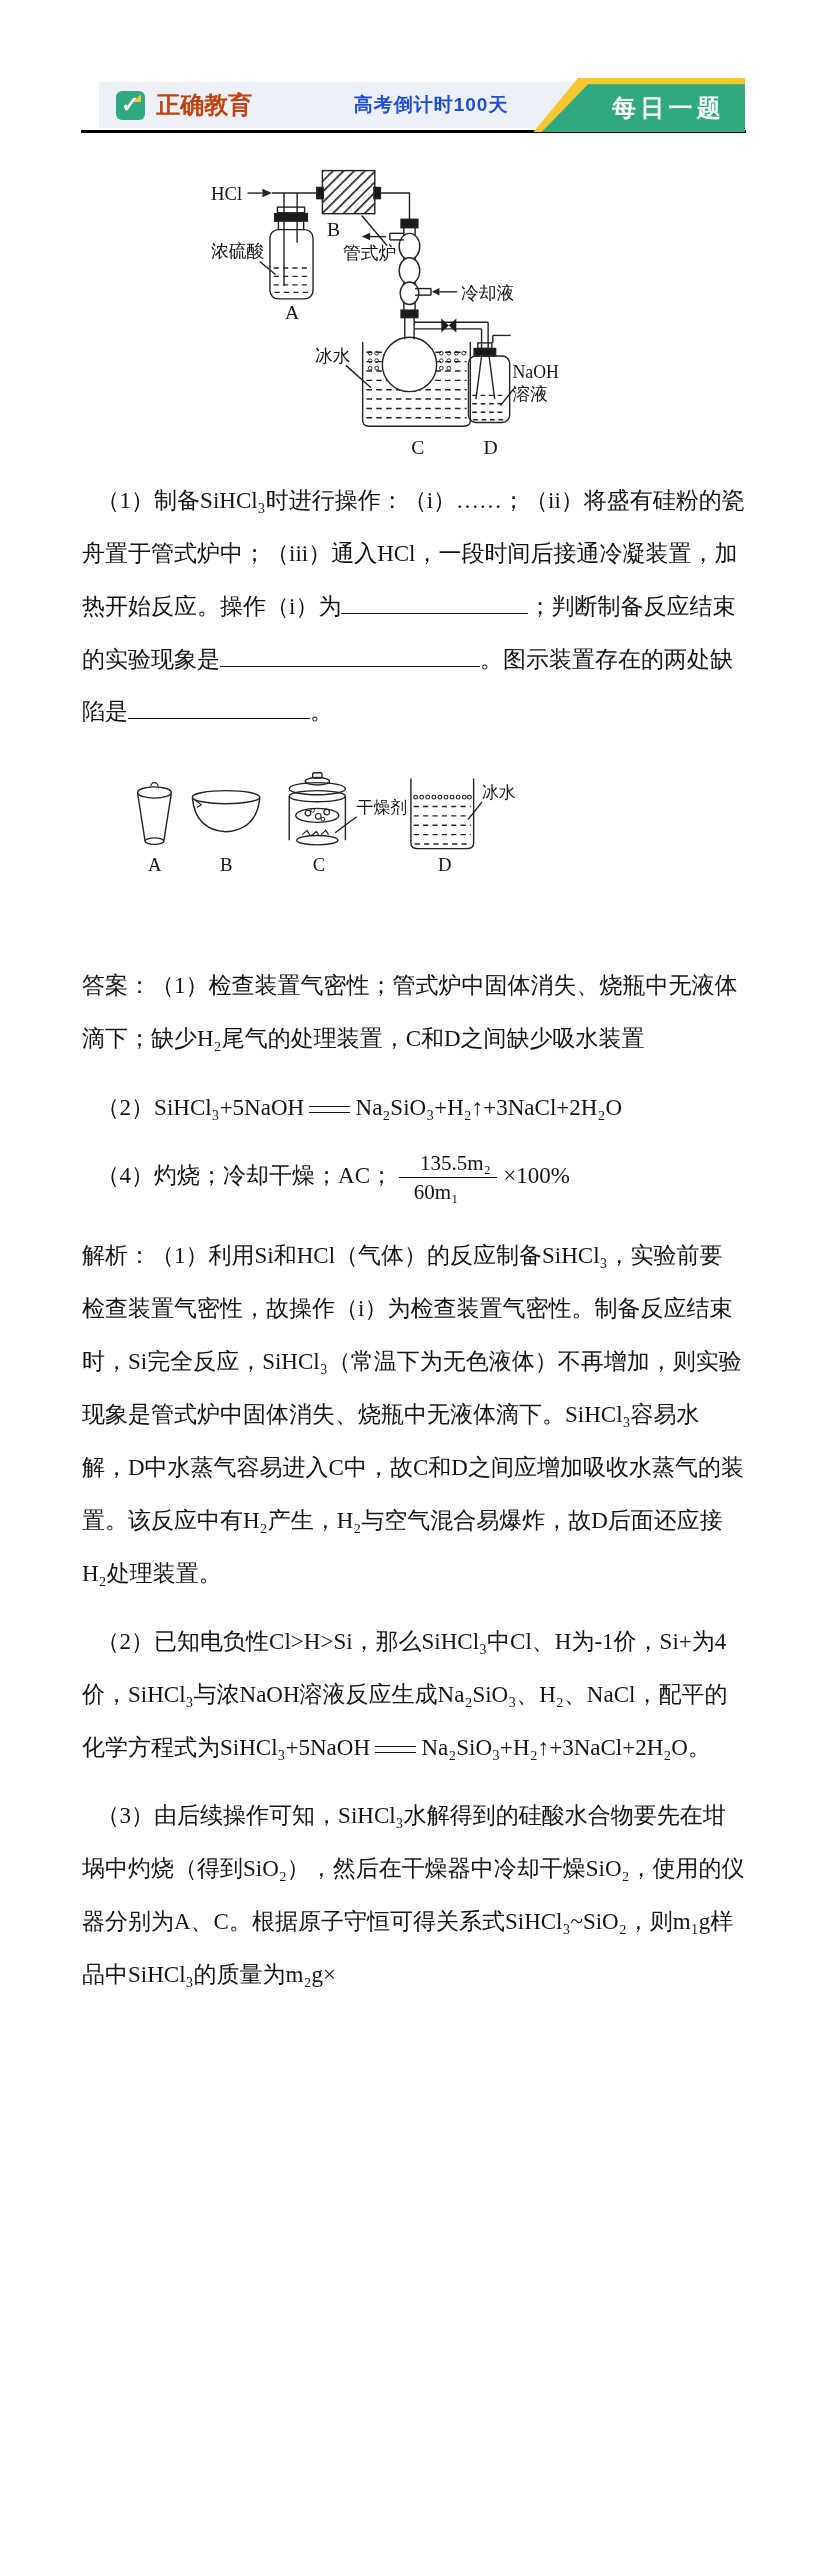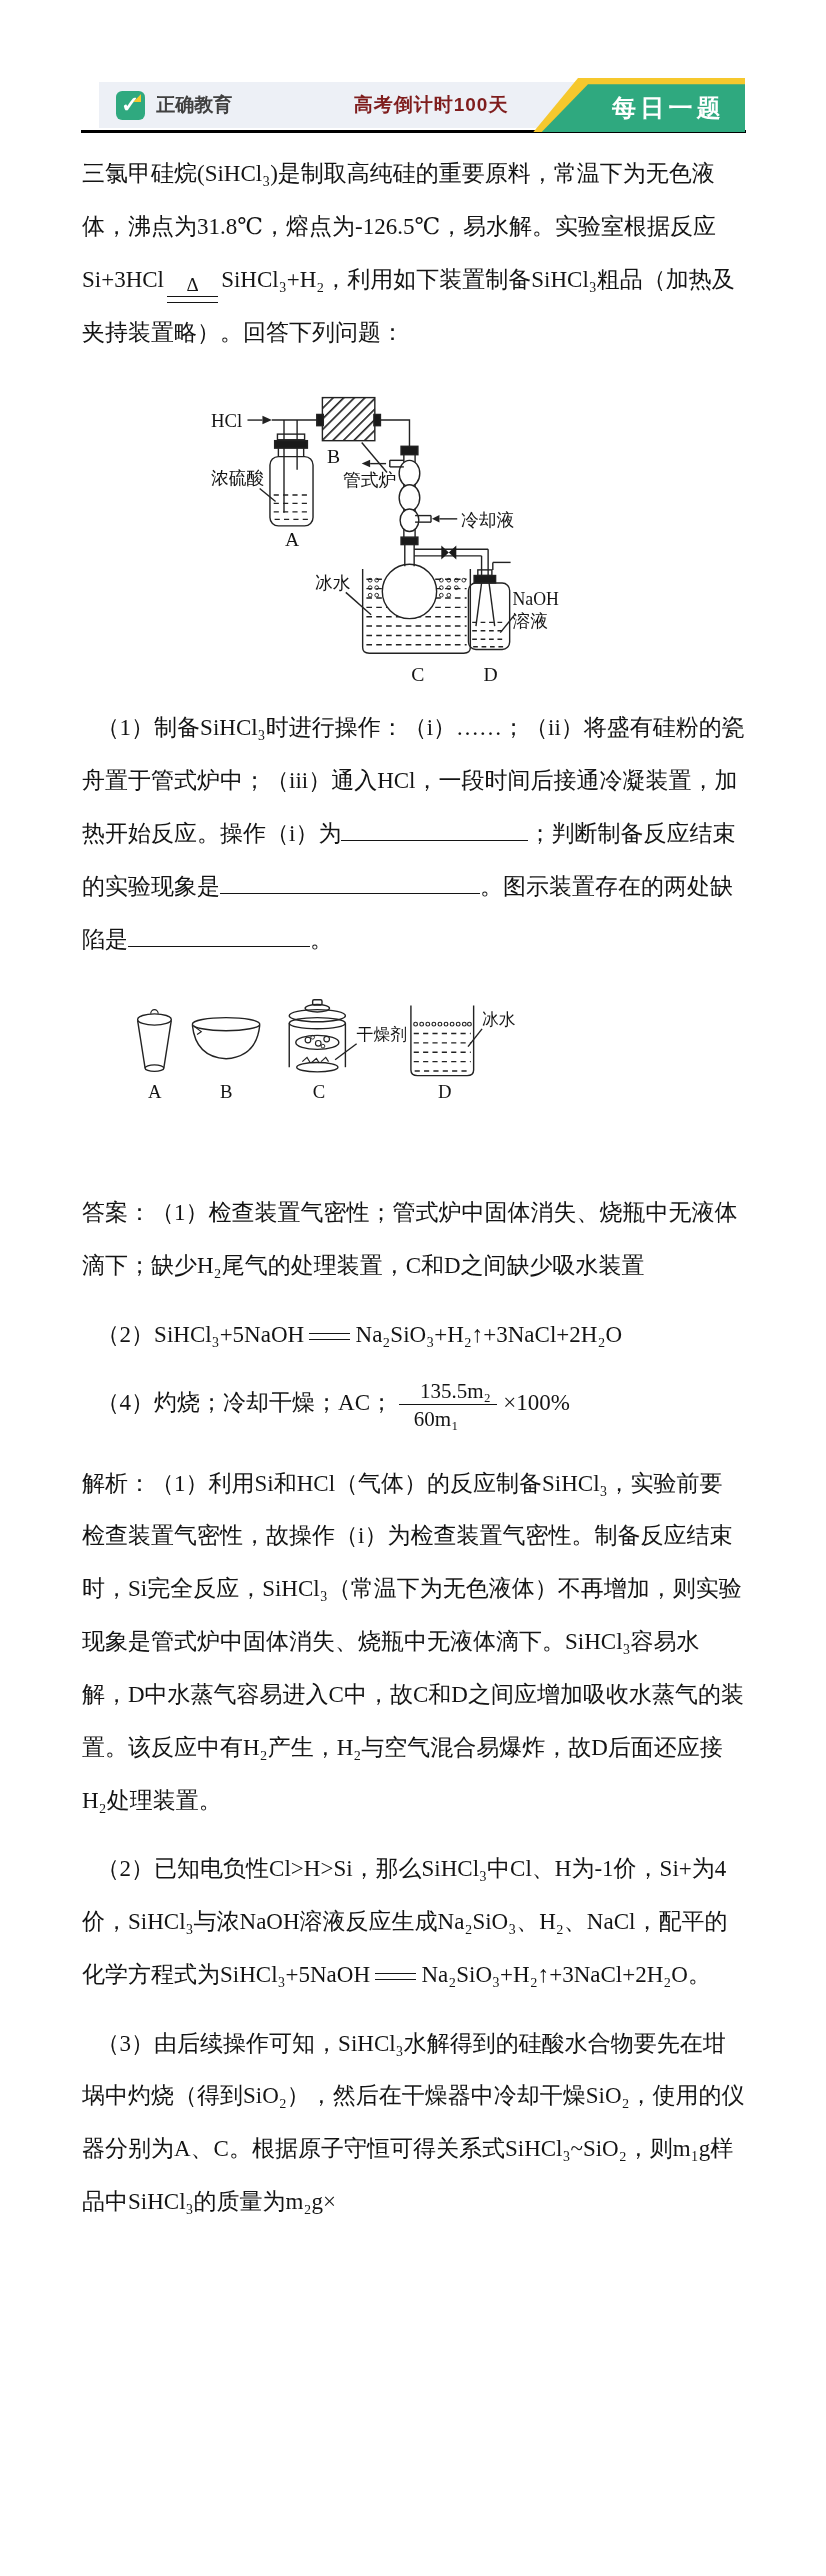--- a/index.html
+++ b/index.html
@@ -3,22 +3,22 @@
 <meta charset="utf-8">
 <style>
   html,body{margin:0;padding:0;background:#ffffff;}
   body{width:827px;font-family:"Liberation Serif","DejaVu Serif",serif;color:#141414;}
   .page{padding:82px 0 36px 0;}
   
   .header-bar{height:46px;background:#edf0f6;display:flex;align-items:center;margin:0 82px 0 99px;position:relative;}
   .logo{width:29px;height:29px;background:#2fa97f;border-radius:6.2px;margin-left:16.7px;position:relative;display:flex;align-items:center;justify-content:center;flex:none;}
   .logo .check{color:#ffffff;font-size:22px;font-weight:bold;font-family:"Liberation Sans",sans-serif;line-height:1;}
   .logo .accent{position:absolute;top:3.6px;right:3.6px;width:7.8px;height:7.8px;background:#f6c82d;clip-path:polygon(0 100%,100% 0,100% 100%);}
-  .brand{font-family:"Liberation Sans",sans-serif;font-weight:bold;font-size:19px;color:#404040;margin-left:11.5px;}
-  .countdown{margin-left:auto;margin-right:15.6px;font-family:"Liberation Sans",sans-serif;font-weight:bold;font-size:19px;color:#7f1d1d;letter-spacing:1px;}
+  .brand{font-family:"Liberation Sans",sans-serif;font-weight:bold;font-size:24px;color:#c2410c;margin-left:11.5px;}
+  .countdown{margin-left:auto;margin-right:15.6px;font-family:"Liberation Sans",sans-serif;font-weight:bold;font-size:19px;color:#1d4ed8;letter-spacing:1px;}
   .badge-wrap{position:relative;width:221px;height:54px;flex:none;}
   .badge-yellow{position:absolute;inset:0;background:#f6c82d;clip-path:polygon(54px 0,100% 0,100% 100%,9.4px 100%);}
   .badge-green{position:absolute;left:0;right:0;top:6.2px;bottom:0;background:#2fa97f;clip-path:polygon(64px 0,100% 0,100% 100%,17.7px 100%);}
   .badge-text{position:absolute;left:68px;right:0;top:6.2px;bottom:0;display:flex;align-items:center;justify-content:center;color:#ffffff;font-family:"Liberation Sans",sans-serif;font-weight:bold;font-size:24px;letter-spacing:4.2px;}
   .divider{border-top:3.6px solid #000;margin:1.6px 81px 0 81px;}
   
   .content{margin:0 82px;font-size:23px;line-height:2.3;}
   .para{margin:15.6px 0 0 0;}
   .indent{text-indent:14.6px;}
   .blank{display:inline-block;border-bottom:1.6px solid #141414;height:5.2px;vertical-align:baseline;}
@@ -50,26 +50,20 @@
     <div class="badge-wrap">
       <div class="badge-yellow"></div>
       <div class="badge-green"></div>
       <div class="badge-text">每日一题</div>
     </div>
   </div>
   <div class="divider"></div>
 
   <div class="content">
 
-    <p class="para">
-      <span>三氯甲硅烷(SiHCl₃)是制取高纯硅的重要原料，常温下为无色液体，沸点为31.8℃，熔点为-126.5℃，易水解。实验室根据反应</span><span>Si+3HCl</span><span class="delta-eq">
-          <span class="delta">Δ</span>
-          <span class="lines"></span>
-        </span><span>SiHCl₃+H₂</span><span>，利用如下装置制备SiHCl₃粗品（加热及夹持装置略）。回答下列问题：</span>
-    </p>
 
     <svg class="apparatus-figure" width="366" height="309" viewBox="0 0 780 660" style="font-size:44px">
       <defs>
         <pattern id="hatch" width="16" height="16" patternUnits="userSpaceOnUse" patternTransform="rotate(45)">
           <line x1="0" y1="0" x2="0" y2="16" stroke="#222" stroke-width="7"></line>
         </pattern>
       </defs>
       <g stroke="#222" stroke-width="3" fill="none">
 
         <text x="14" y="106" font-size="40" stroke="none" fill="#141414">HCl</text>

